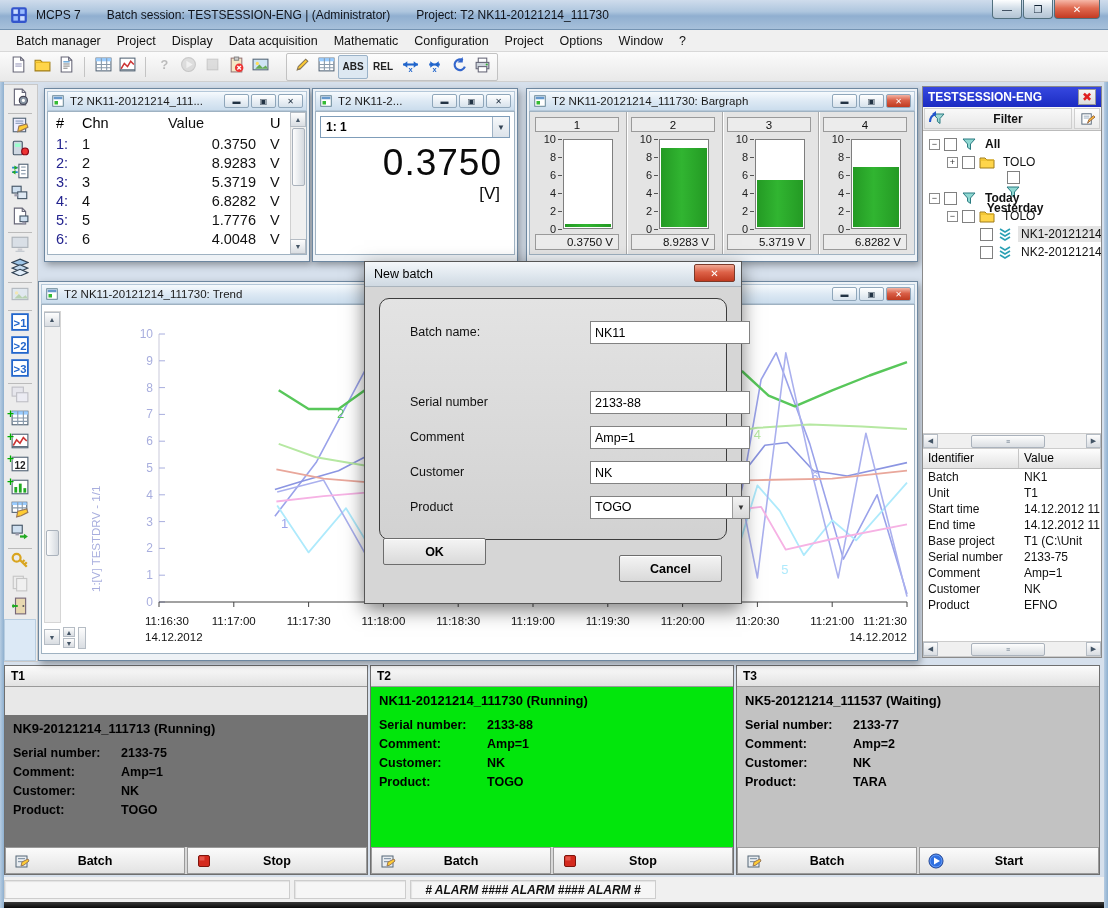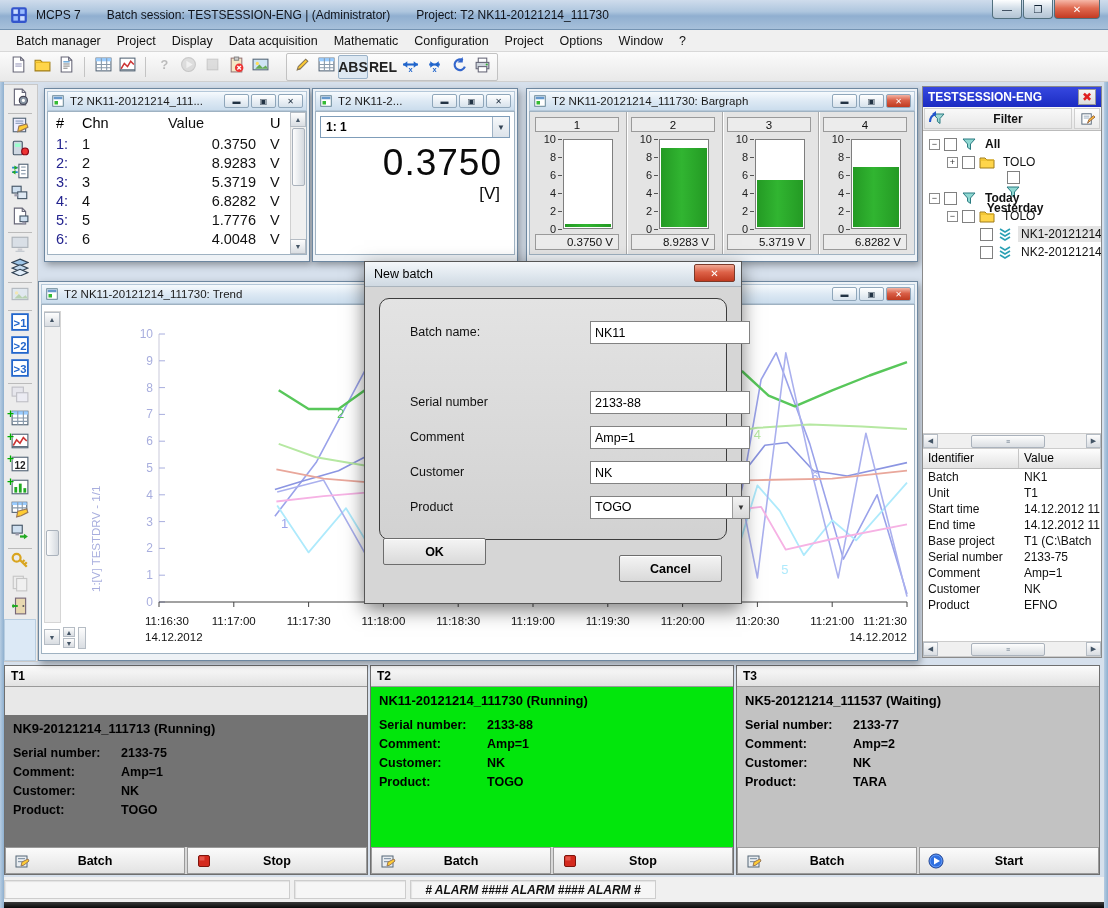--- a/index.html
+++ b/index.html
@@ -24,21 +24,21 @@
     border-bottom:1px solid #d8d8d8;display:flex;align-items:center;padding-left:8px;z-index:55;}
   .menuitem{font-size:12.5px;color:#111;padding:3px 8px;}
   .toolbar{position:absolute;left:0;top:52px;width:1108px;height:30px;
     background:linear-gradient(#fbfbfb,#e9e9e9);border-bottom:1px solid #cfcfcf;
     display:flex;align-items:center;padding-left:6px;z-index:55;}
   .tgroup{display:flex;align-items:center;}
   .tgroup.raised{border:1px solid #c2c2c2;background:linear-gradient(#fdfdfd,#ededed);border-radius:2px;
     padding:1px 3px;margin-left:14px;}
   .tsep{width:1px;height:20px;background:#c4c4c4;margin:0 6px;}
   .tbtn{width:24px;height:24px;display:flex;align-items:center;justify-content:center;border:1px solid transparent;border-radius:2px;}
-  .tbtn.txt{width:30px;font-size:14px;font-weight:bold;color:#222;}
+  .tbtn.txt{width:30px;font-size:10px;font-weight:bold;color:#222;}
   .tbtn.pressed{border:1px solid #9ab2c8;background:#dde8f2;}
   .tbtn.disabled{opacity:.4;}
   
   .sidebar{position:absolute;left:2px;top:84px;width:36px;height:578px;background:#ececec;
     border:1px solid #c8c8c8;display:flex;flex-direction:column;align-items:center;padding-top:3px;z-index:20;}
   .sbtn{width:28px;height:25px;display:flex;align-items:center;justify-content:center;position:relative;}
   .sbtn.disabled{opacity:.38;}
   .ssep{width:24px;height:1px;background:#bbb;margin:2px 0;}
   .splus{position:absolute;left:1px;top:0px;color:#0a0;font-weight:bold;font-size:12px;line-height:10px;text-shadow:0 0 1px #fff;}
   .sidebar .tail{margin-top:auto;width:32px;height:46px;background:#dce9f6;border:1px solid #b8cde0;}
@@ -905,21 +905,21 @@
         <div class="irow">
           <div>Start time</div>
           <div>14.12.2012 11</div>
         </div>
         <div class="irow">
           <div>End time</div>
           <div>14.12.2012 11</div>
         </div>
         <div class="irow">
           <div>Base project</div>
-          <div>T1  (C:\Batch</div>
+          <div>T1  (C:\Unit</div>
         </div>
         <div class="irow">
           <div>Serial number</div>
           <div>2133-75</div>
         </div>
         <div class="irow">
           <div>Comment</div>
           <div>Amp=1</div>
         </div>
         <div class="irow">

